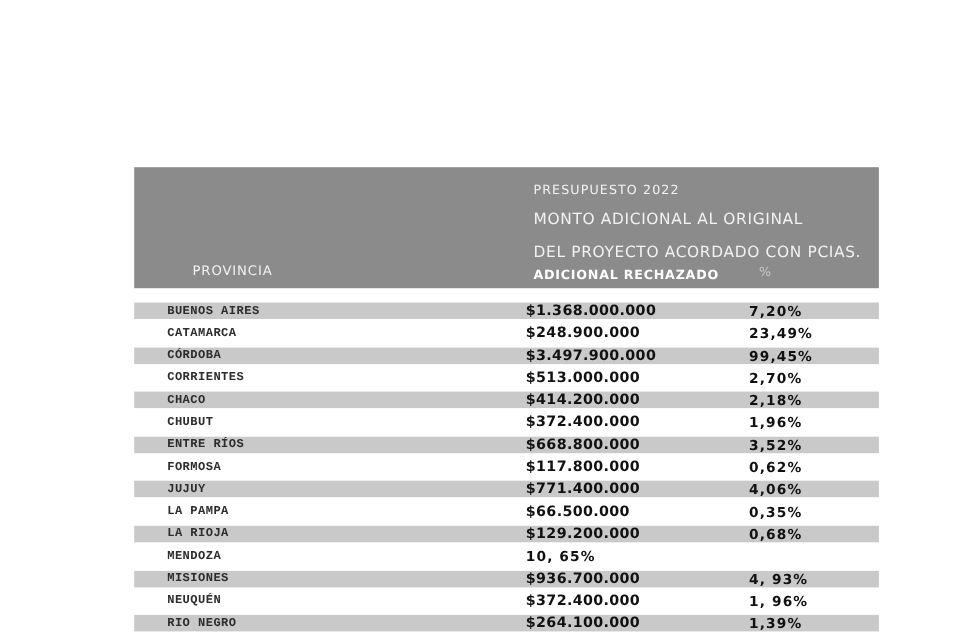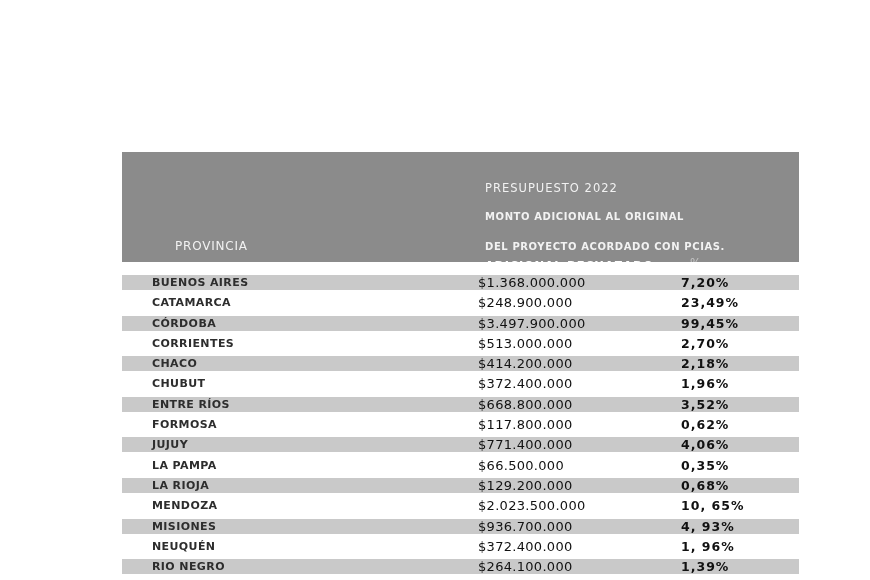--- a/index.html
+++ b/index.html
@@ -28,31 +28,31 @@
     color: #f2f2f2;
     letter-spacing: 0.8px;
     margin-left: 23px;
   }
   .right-head {
     position: absolute;
     left: 363px; top: 0;
     width: 310px;
   }
   .t-title {
-    margin-top: 29px;
+    margin-top: 13px;
     font-size: 11.5px;
     font-weight: 400;
     color: #f2f2f2;
     letter-spacing: 1px;
     white-space: nowrap;
   }
   .t-sub1 { margin-top: 20px; }
   .t-sub1, .t-sub2 {
-    font-size: 10px;
-    font-weight: 700;
+    font-size: 14px;
+    font-weight: 400;
     color: #f2f2f2;
     letter-spacing: 0.6px;
     line-height: 17px;
     white-space: nowrap;
     margin-top: 13px;
   }
   .t-colrow {
     position: relative;
     margin-top: 0;
     height: 16px;
@@ -83,25 +83,26 @@
   .row.stripe { background: #c9c9c9; }
   .cell-prov {
     margin-left: 30px;
     width: 326px;
     font-size: 11px;
     font-weight: 700;
     color: #2d2d2d;
     letter-spacing: 0.4px;
     white-space: nowrap;
     overflow: visible;
+    font-family: Liberation Mono, monospace;
   }
   .cell-amt {
     width: 203px;
     font-size: 13px;
-    font-weight: 400;
+    font-weight: 700;
     color: #111111;
     letter-spacing: 0.3px;
     white-space: nowrap;
   }
   .cell-pct {
     flex: 1;
     font-size: 12.5px;
     font-weight: 700;
     color: #111111;
     letter-spacing: 1px;
@@ -175,21 +176,20 @@
         <span class="cell-amt">$66.500.000</span>
         <span class="cell-pct">0,35%</span>
       </div>
       <div class="row stripe">
         <span class="cell-prov">LA RIOJA</span>
         <span class="cell-amt">$129.200.000</span>
         <span class="cell-pct">0,68%</span>
       </div>
       <div class="row">
         <span class="cell-prov">MENDOZA</span>
-        <span class="cell-amt">$2.023.500.000</span>
         <span class="cell-pct">10, 65%</span>
       </div>
       <div class="row stripe">
         <span class="cell-prov">MISIONES</span>
         <span class="cell-amt">$936.700.000</span>
         <span class="cell-pct">4, 93%</span>
       </div>
       <div class="row">
         <span class="cell-prov">NEUQUÉN</span>
         <span class="cell-amt">$372.400.000</span>

